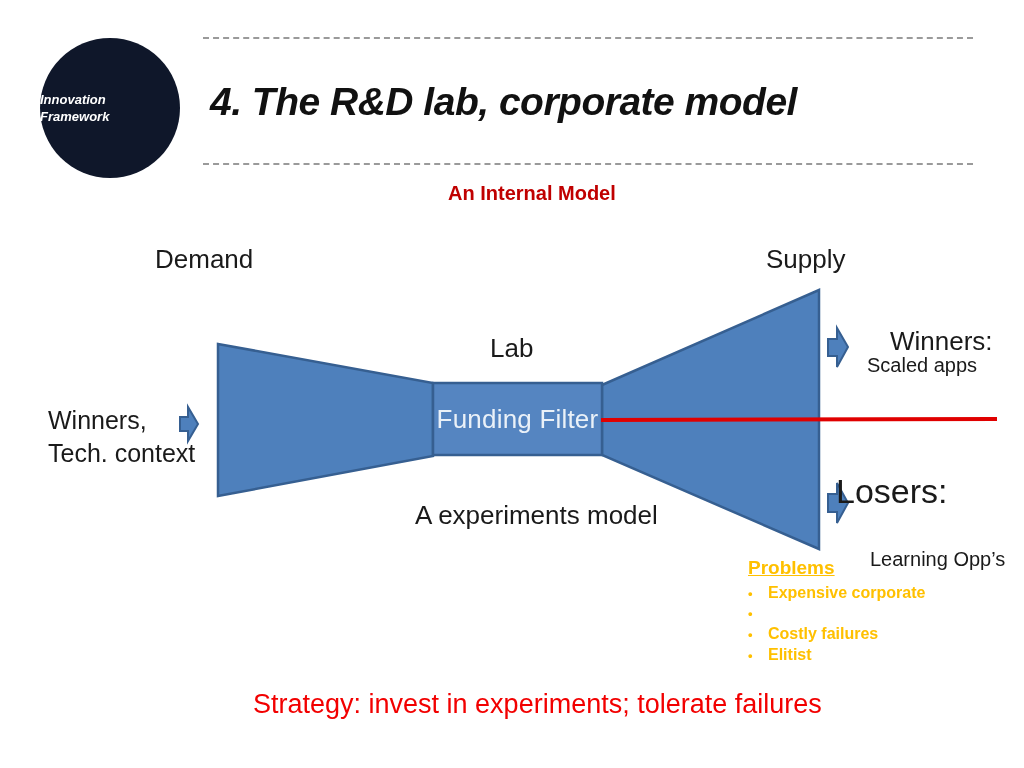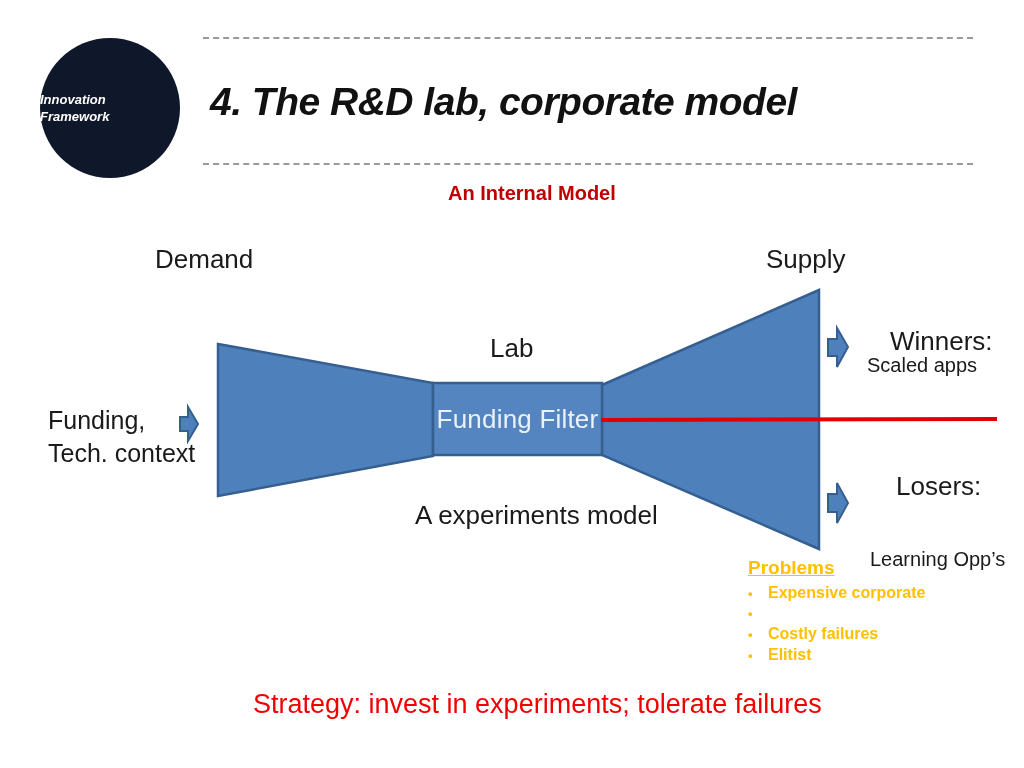--- a/index.html
+++ b/index.html
@@ -33,21 +33,21 @@
   .supply{left:766px;top:245px;font-size:26px;}
   .lab{left:490px;top:334px;font-size:26px;}
   .funding{
     position:absolute;left:433px;top:383px;width:169px;height:72px;
     display:flex;align-items:center;justify-content:center;
     font-size:26px;color:#eaf1f8;letter-spacing:0.2px;
   }
   .research{left:48px;top:404px;font-size:25px;line-height:33px;}
   .winners-t{left:890px;top:327px;font-size:26px;}
   .winners-s{left:867px;top:354px;font-size:20px;}
-  .losers-t{left:896px;top:472px;font-size:26px;}
+  .losers-t{left:836px;top:472px;font-size:34px;}
   .losers-s{left:870px;top:500px;font-size:20px;margin-top:48px;}
   .traditional{left:415px;top:501px;font-size:26px;}
   .strategy{left:253px;top:689px;font-size:27px;color:#f20000;}
   
   .problems{position:absolute;left:748px;top:558px;width:260px;color:#ffc000;}
   .problems .hd{font-size:19px;font-weight:bold;text-decoration:underline;margin:0 0 4px 0;line-height:1.1;}
   .problems ul{list-style:none;margin:0;padding:0;}
   .problems li{display:flex;align-items:baseline;font-size:16px;font-weight:bold;line-height:20px;}
   .problems .dot{width:20px;flex:0 0 20px;font-size:13px;}
 </style>
@@ -82,21 +82,21 @@
 
     <polygon points="828,494 837,494 837,483 848,503 837,523 837,512 828,512" stroke="#365f91" stroke-width="2" fill="#4e80bc"></polygon>
   </svg>
 
   <div class="lbl demand">Demand</div>
   <div class="lbl supply">Supply</div>
   <div class="lbl lab">Lab</div>
   <div class="funding">Funding Filter</div>
 
   <div class="lbl research">
-    <div>Funding,</div>
+    <div>Winners,</div>
     <div>Tech. context</div>
   </div>
 
   <div class="lbl winners-t">Winners:</div>
   <div class="lbl winners-s">Scaled apps</div>
   <div class="lbl losers-t">Losers:</div>
   <div class="lbl losers-s">Learning Opp’s</div>
   <div class="lbl traditional">A experiments model</div>
 
   <div class="problems">

